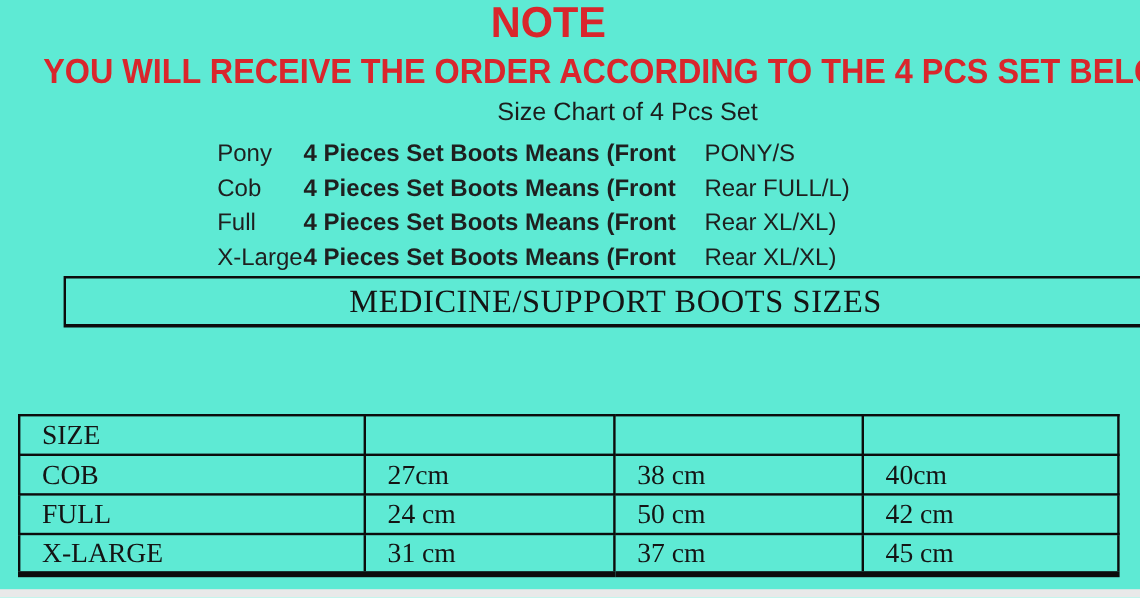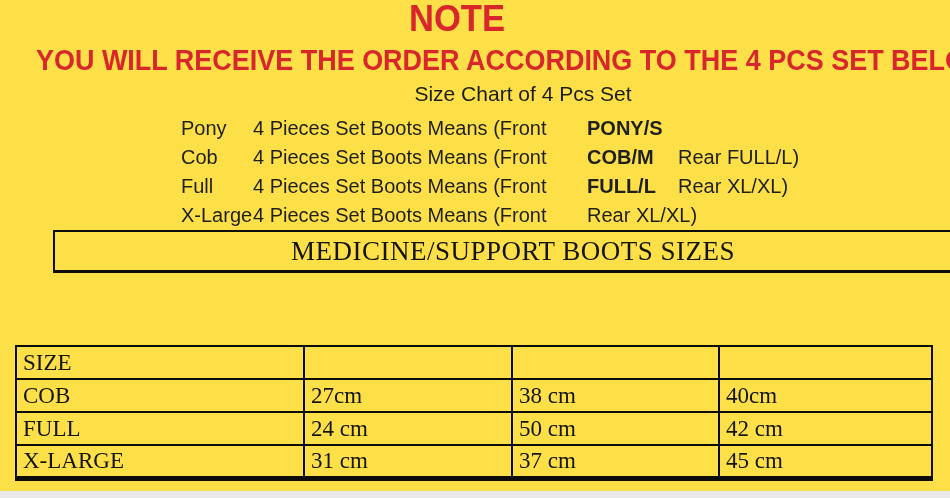--- a/index.html
+++ b/index.html
@@ -3,21 +3,21 @@
 <meta charset="utf-8">
 <style>
   * { margin: 0; padding: 0; box-sizing: border-box; }
   html, body { background: #ffffff; }
   body { font-family: "Liberation Sans", sans-serif; }
 
   #stage {
     position: relative;
     width: 950px;
     height: 498px;
-    background: #fde047;
+    background: #5eead4;
     overflow: hidden;
   }
 
   .red-text { color: #d9262c; }
 
   #note-title {
     position: absolute;
     top: -2px; left: 0;
     width: 100%;
     text-align: center;
@@ -62,22 +62,22 @@
     font-size: 20px;
     color: #1f1f1f;
   }
   .set-line {
     display: flex;
     height: 29px;
     align-items: flex-end;
     white-space: pre;
   }
   .set-name  { width: 72px;  }
-  .set-means { width: 334px; }
-  .set-front { width: 91px; font-weight: bold;  }
+  .set-means { width: 334px; font-weight: bold; }
+  .set-front { width: 91px;  }
   .set-rear  { flex: 1; }
 
   #banner {
     position: absolute;
     top: 230px; left: 13px;
     width: 920px; height: 43px;
     border: 2px solid #0c0c0c;
     border-bottom-width: 3px;
     display: flex;
     align-items: center;
@@ -95,21 +95,21 @@
     width: 916px;
     border-collapse: collapse;
     table-layout: fixed;
     font-family: "Liberation Serif", serif;
     font-size: 23px;
     color: #141414;
   }
   #size-table td {
     border: 2px solid #0c0c0c;
     height: 33px;
-    padding-left: 6px;
+    padding-left: 18px;
     vertical-align: middle;
     overflow: hidden;
     white-space: nowrap;
   }
   #size-table tr:last-child td { border-bottom-width: 5px; }
 
   #bottom-strip {
     position: absolute;
     left: 0; bottom: 0;
     width: 100%; height: 7px;
@@ -133,27 +133,25 @@
 
   <div id="set-lines">
     <div class="set-line">
       <span class="set-name">Pony</span>
       <span class="set-means">4 Pieces Set Boots Means (Front</span>
       <span class="set-front">PONY/S</span>
     </div>
     <div class="set-line">
       <span class="set-name">Cob</span>
       <span class="set-means">4 Pieces Set Boots Means (Front</span>
-      <span class="set-front">COB/M</span>
       <span class="set-rear">Rear FULL/L)</span>
     </div>
     <div class="set-line">
       <span class="set-name">Full</span>
       <span class="set-means">4 Pieces Set Boots Means (Front</span>
-      <span class="set-front">FULL/L</span>
       <span class="set-rear">Rear XL/XL)</span>
     </div>
     <div class="set-line">
       <span class="set-name">X-Large</span>
       <span class="set-means">4 Pieces Set Boots Means (Front</span>
       <span class="set-rear">Rear XL/XL)</span>
     </div>
   </div>
 
   <div id="banner">

